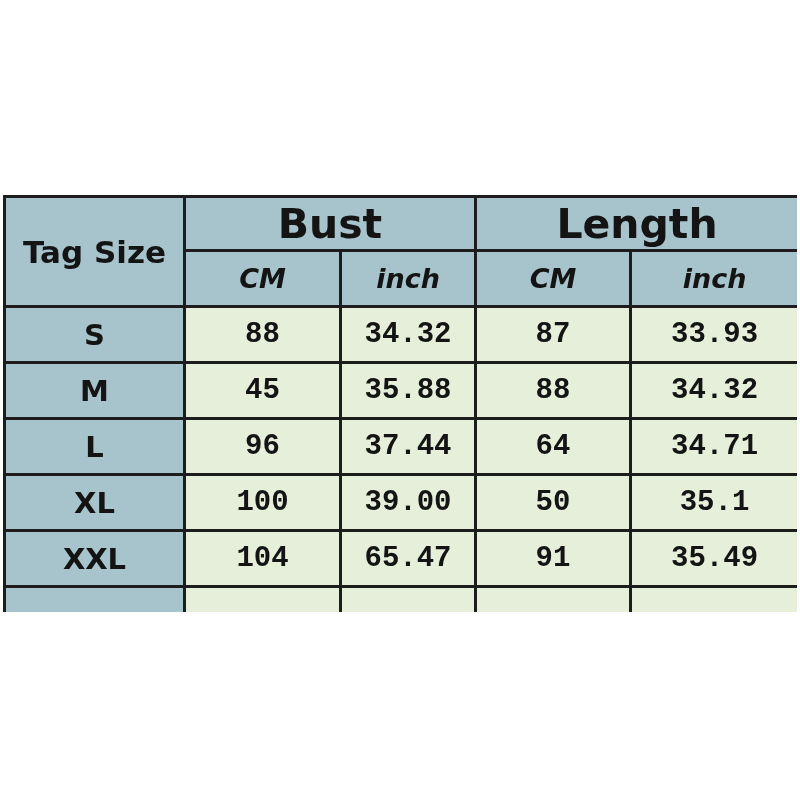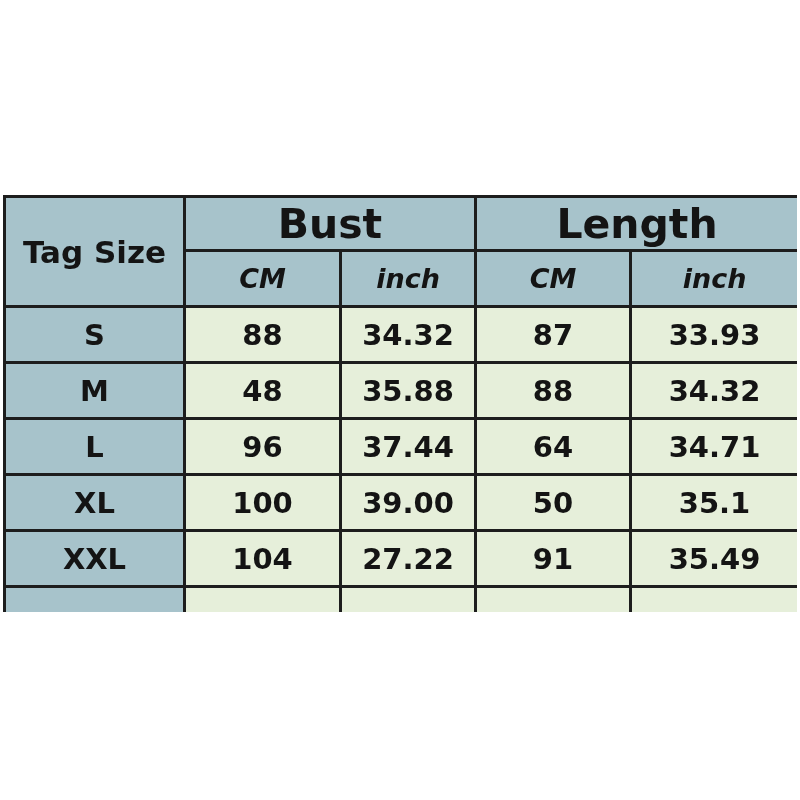--- a/index.html
+++ b/index.html
@@ -33,21 +33,21 @@
     border: 3px solid #1d1d1d;
     text-align: center;
     vertical-align: middle;
     padding: 0;
     color: #141414;
     font-weight: bold;
     overflow: hidden;
     white-space: nowrap;
   }
   .blue  { background: #a7c3cb; }
-  .green { background: #e6efda; }
+  .green { background: #e6efda; font-family: Liberation Mono, monospace; }
   .r-group th { height: 51px; font-size: 41px; }
   .r-sub th   { height: 53px; font-size: 27px; font-style: italic; }
   .r-body td  { height: 53px; font-size: 29px; }
   .r-partial td { height: 55px; }
   th.corner { font-size: 31px; }
   td.size-cell { font-size: 29px; }
   th.cm-style { font-style: italic; margin-top: 28px; }
 </style>
 </head>
 <body>
@@ -78,21 +78,21 @@
         <tr class="r-body">
           <td class="blue size-cell">S</td>
           <td class="green">88</td>
           <td class="green">34.32</td>
           <td class="green">87</td>
           <td class="green">33.93</td>
         </tr>
 
         <tr class="r-body">
           <td class="blue size-cell">M</td>
-          <td class="green">48</td>
+          <td class="green">45</td>
           <td class="green">35.88</td>
           <td class="green">88</td>
           <td class="green">34.32</td>
         </tr>
 
         <tr class="r-body">
           <td class="blue size-cell">L</td>
           <td class="green">96</td>
           <td class="green">37.44</td>
           <td class="green">64</td>
@@ -103,21 +103,21 @@
           <td class="blue size-cell">XL</td>
           <td class="green">100</td>
           <td class="green">39.00</td>
           <td class="green">50</td>
           <td class="green">35.1</td>
         </tr>
 
         <tr class="r-body">
           <td class="blue size-cell">XXL</td>
           <td class="green">104</td>
-          <td class="green">27.22</td>
+          <td class="green">65.47</td>
           <td class="green">91</td>
           <td class="green">35.49</td>
         </tr>
 
         <tr class="r-partial">
           <td class="blue"></td>
           <td class="green"></td>
           <td class="green"></td>
           <td class="green"></td>
           <td class="green"></td>

